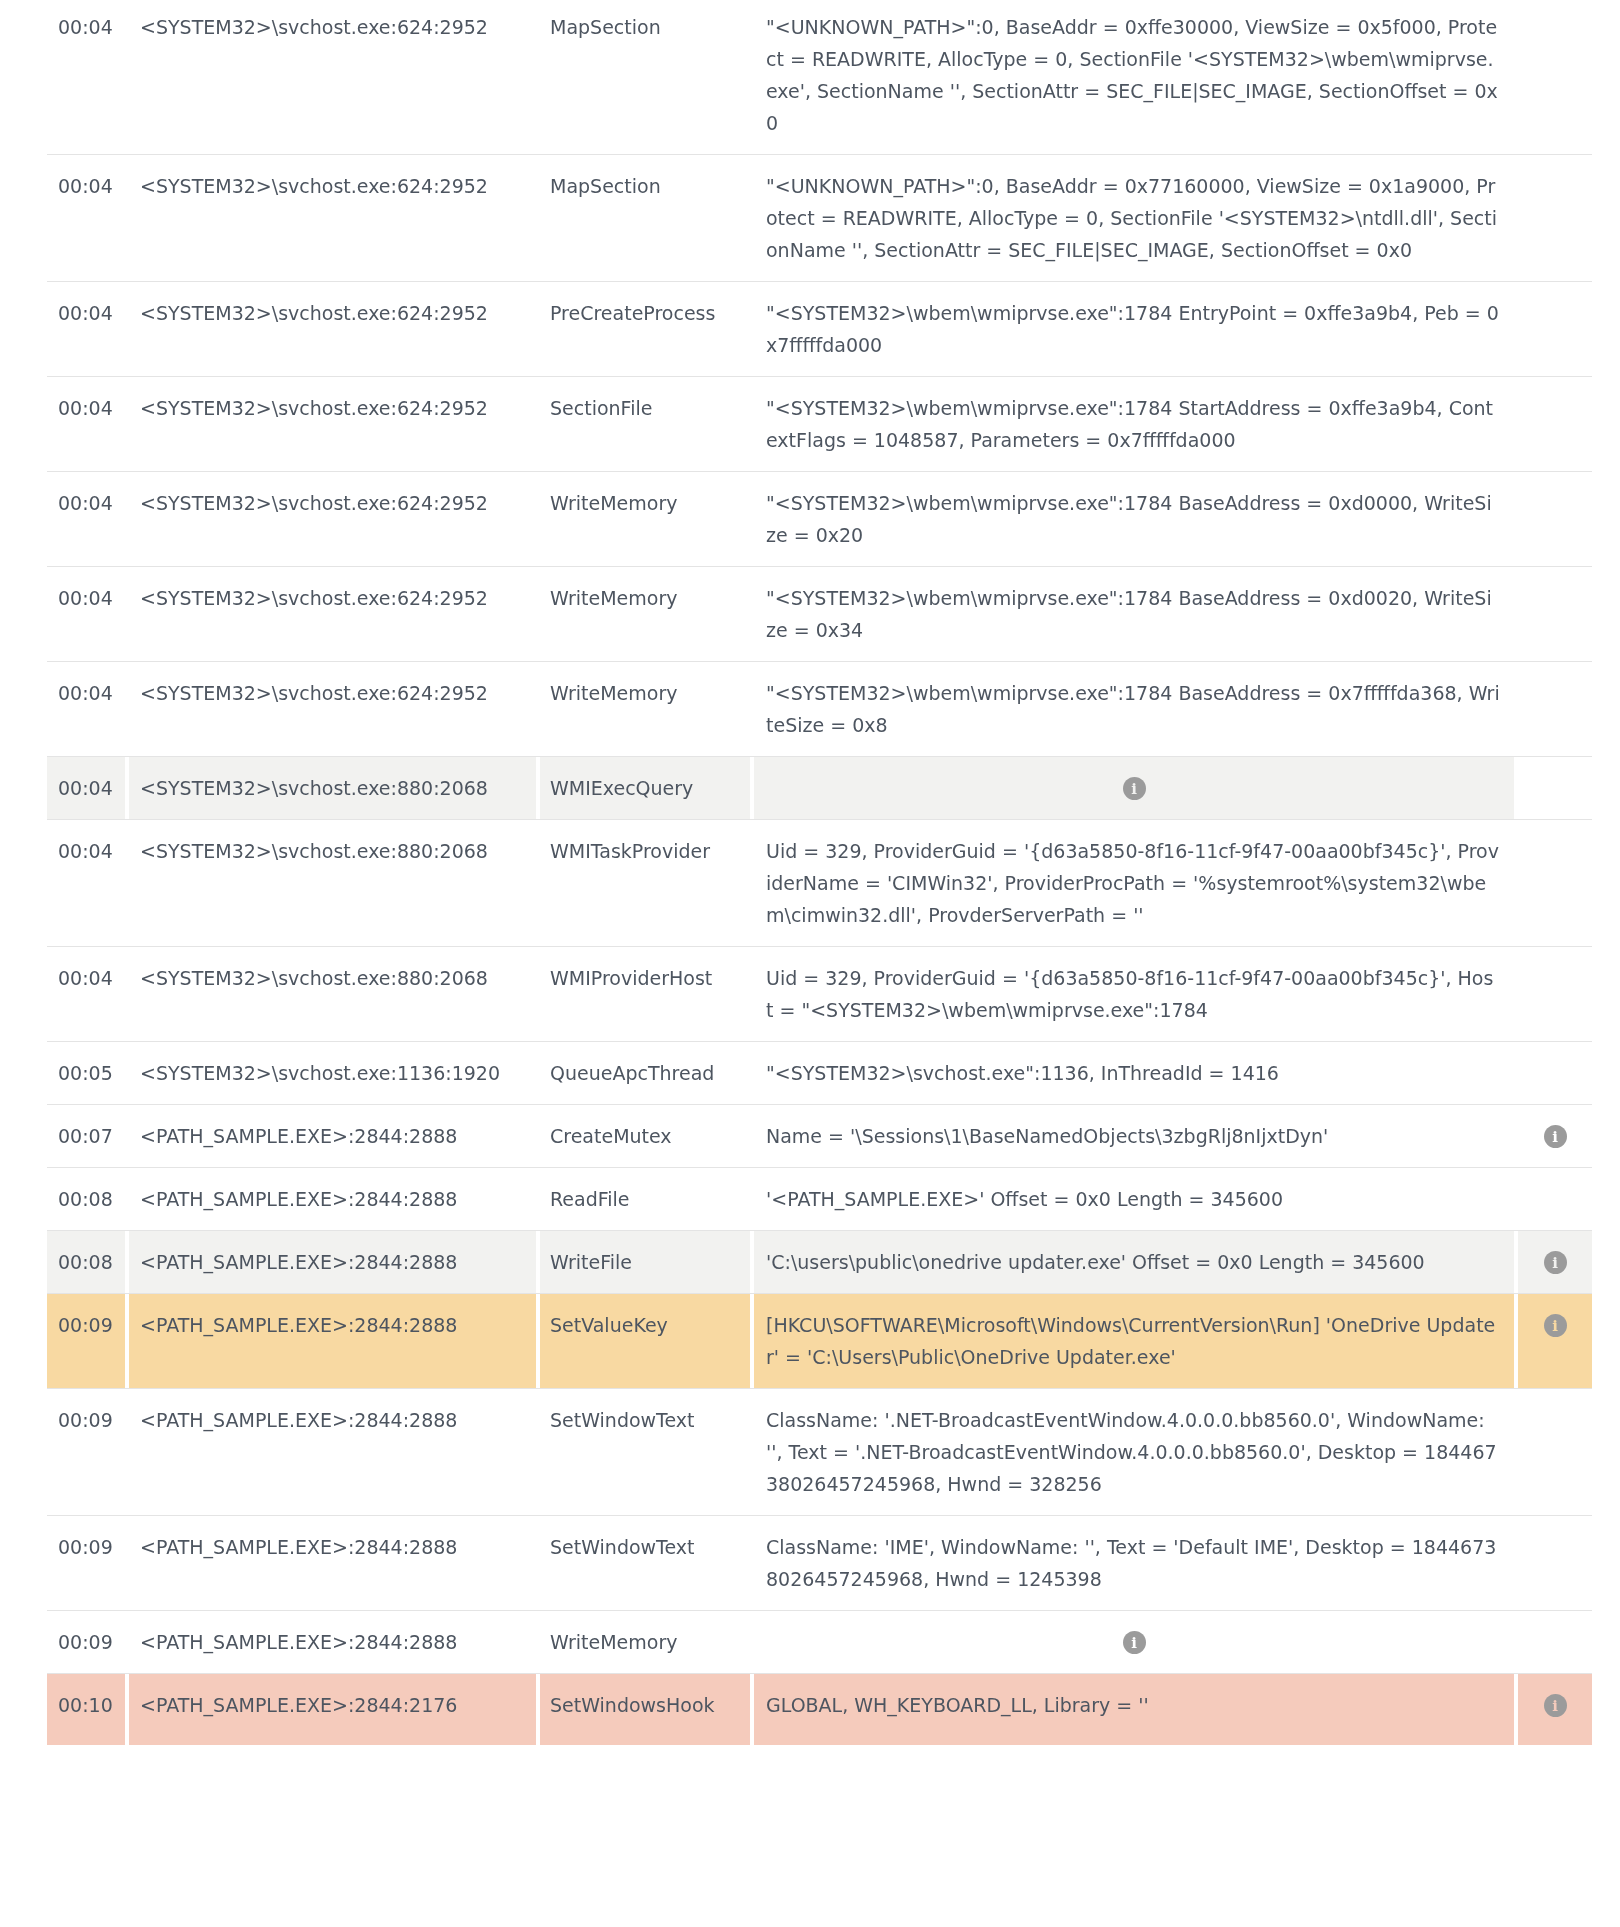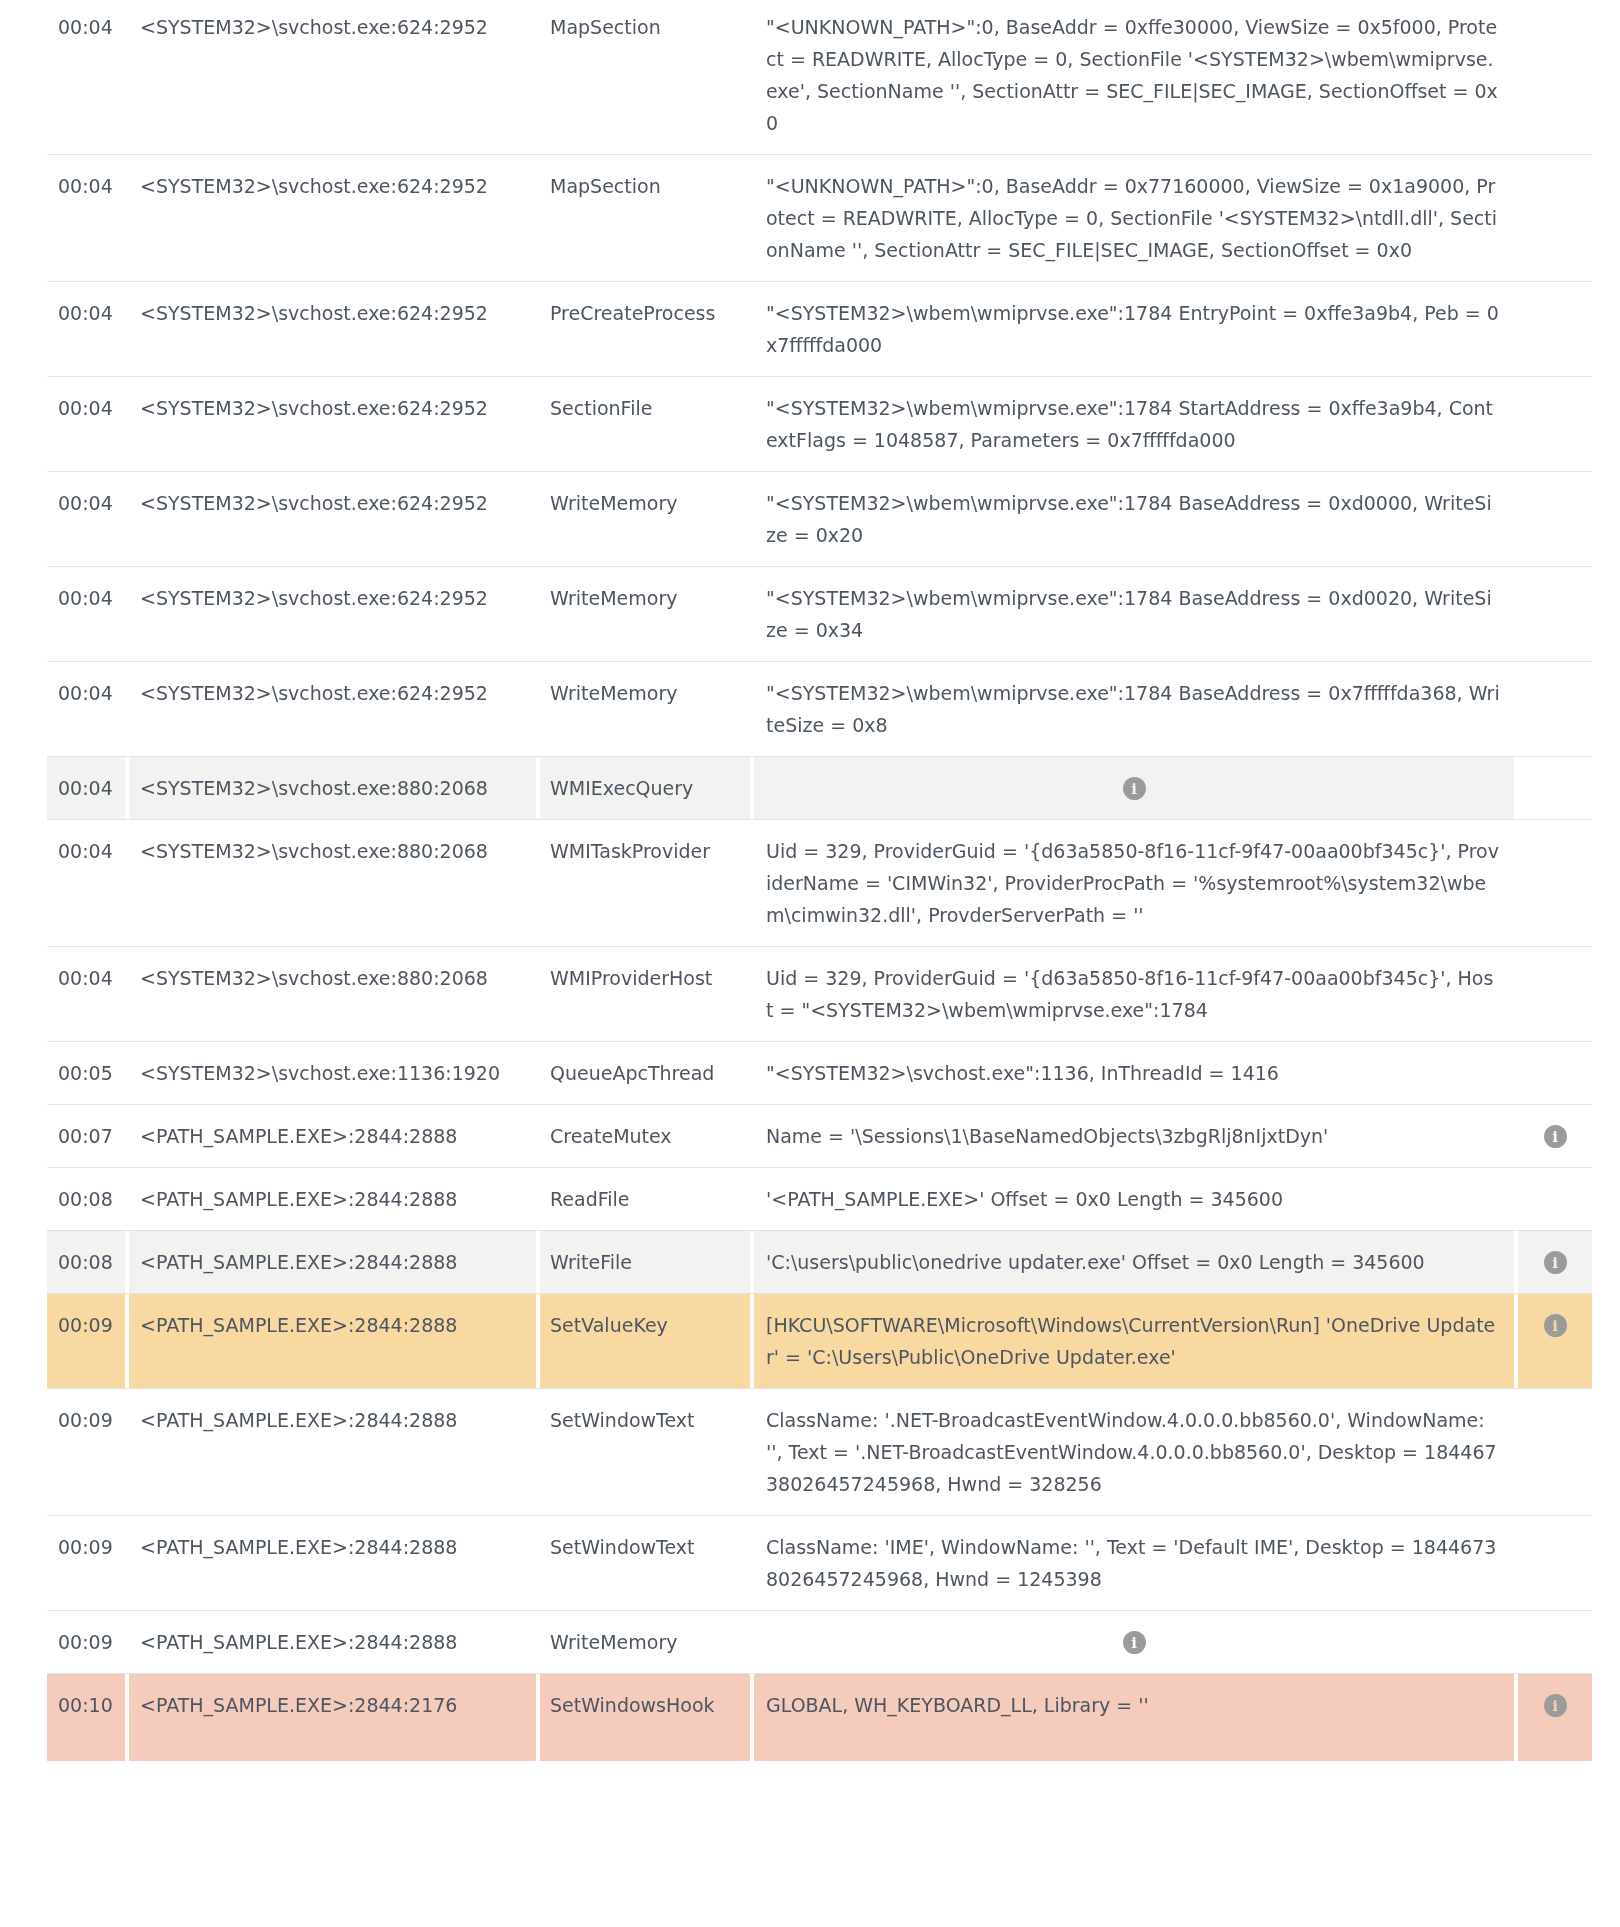--- a/index.html
+++ b/index.html
@@ -21,21 +21,21 @@
     top: -4px;
     width: 1545px;
   }
   .event-row {
     display: grid;
     grid-template-columns: 78px 407px 210px 760px 74px;
     column-gap: 4px;
     border-top: 1px solid #e4e4e4;
   }
   .event-row:first-child { border-top: none; }
-  .event-row:last-child .cell { padding-bottom: 40px; }
+  .event-row:last-child .cell { padding-bottom: 24px; }
   .cell {
     padding: 15px 10px 15px 11px;
     font-size: 19px;
     line-height: 32px;
     background: transparent;
   }
   .cell.c-process { padding-left: 11px; }
   .cell.c-operation { padding-left: 10px; }
   .cell.c-details {
     padding-left: 12px;

